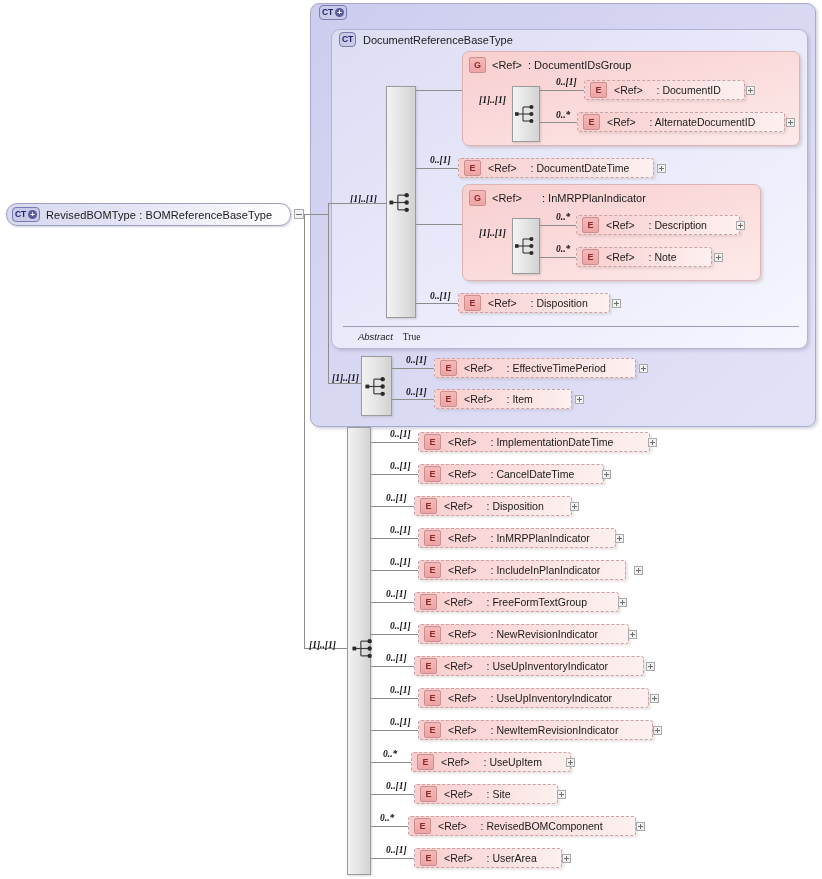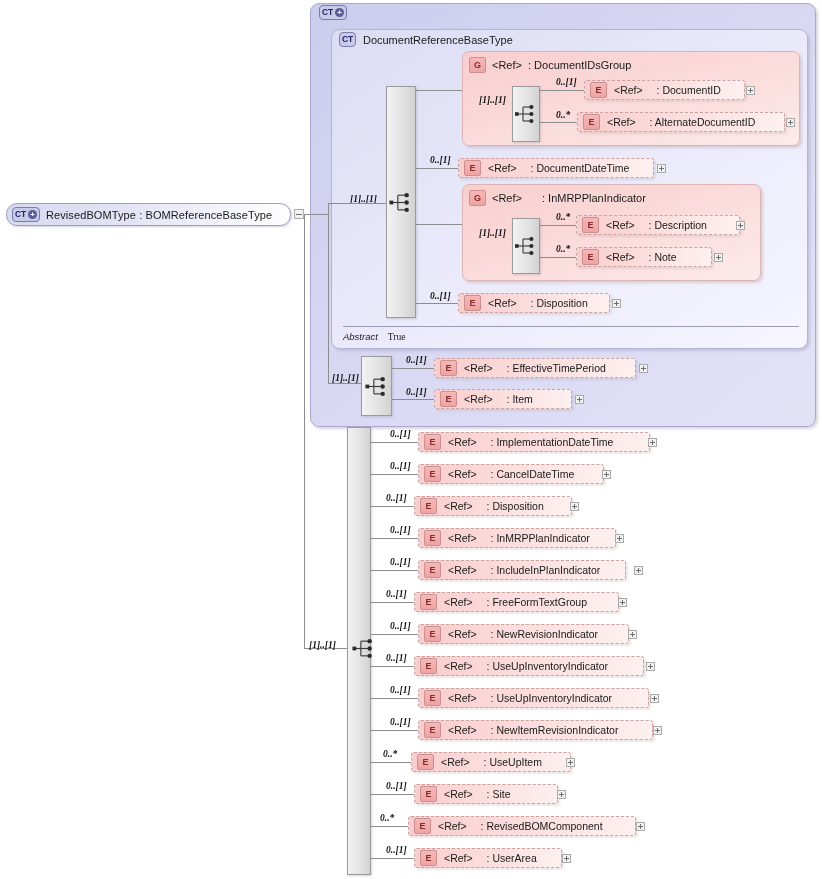--- a/index.html
+++ b/index.html
@@ -253,21 +253,21 @@
   <div class="abs container-inner" style="left:331px; top:29px; width:477px; height:320px;"></div>
 
   <div class="container-title" style="left:339px; top:32px;">
     <span class="badge-ct">
       <span>CT</span>
     </span>
     <span class="lbl">DocumentReferenceBaseType</span>
   </div>
 
   <div class="abstract-rule" style="left:343px; top:326px; width:456px;"></div>
-  <div class="abstract-row" style="left:343px; top:331px;">
+  <div class="abstract-row" style="left:358px; top:331px;">
     <span class="k">Abstract</span>
     <span class="v">True</span>
   </div>
 
   <div class="abs group-box" style="left:462px; top:51px; width:338px; height:95px;"></div>
   <div class="group-title" style="left:469px; top:57px;">
     <span class="badge-g">G</span>
     <span class="lbl">&lt;Ref&gt;</span>
     <span class="lbl" style="">: DocumentIDsGroup</span>
   </div>

